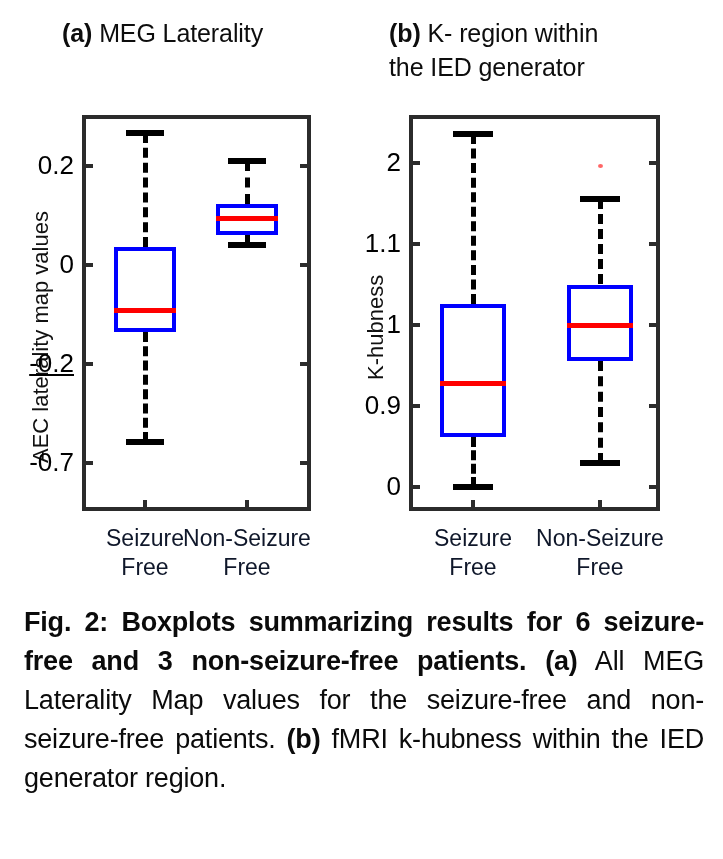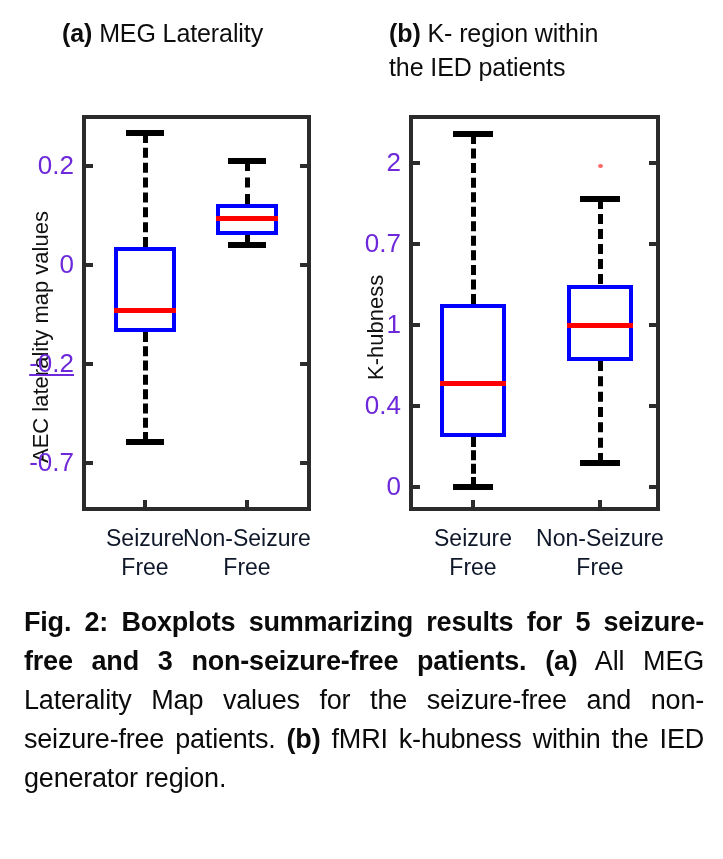--- a/index.html
+++ b/index.html
@@ -80,21 +80,21 @@
     bottom: 0px;
     width: 4px;
     height: 11px;
     background: #2b2b2b;
   }
   .ytick-label {
     position: absolute;
     text-align: right;
     font-size: 26px;
     line-height: 26px;
-    color: #6d28d9;
+    color: #000000;
     white-space: nowrap;
   }
 
   
   .yaxis-title {
     position: absolute;
     font-size: 22px;
     line-height: 22px;
     color: #111111;
     white-space: nowrap;
@@ -162,21 +162,21 @@
 <div id="figure-root">
 
   <div class="panel-title" id="title-a">
     <span class="tag">(a)</span>
     <span>MEG Laterality</span><br>
   </div>
 
   <div class="panel-title" id="title-b">
     <span class="tag">(b)</span>
     <span>K- region within</span><br>
-    <span>the IED patients</span>
+    <span>the IED generator</span>
   </div>
 
   <div class="yaxis-title" id="ytitle-a" style="left: 30px; top: 463px;">AEC laterality map values</div>
 
   <div class="yaxis-title" id="ytitle-b" style="left: 365px; top: 380px;">K-hubness</div>
 
   <div class="plot-panel" id="panel-a">
     <div class="axes-frame"></div>
     <div class="plot-inner" id="panel-a-inner">
         <div class="ytick" style="top: 49px;"></div>
@@ -236,26 +236,26 @@
   </div>
 
   <div id="labels-host">
       <div class="ytick-label" style="right: 649px; top: 152px; font-size: 26px;">0.2</div>
       <div class="ytick-label" style="right: 649px; top: 251px; font-size: 26px;">0</div>
       <div class="ytick-label" style="right: 649px; top: 350px; font-size: 26px; text-decoration: underline;">-0.2</div>
       <div class="ytick-label" style="right: 649px; top: 449px; font-size: 26px;">-0.7</div>
       <div class="xcat-label" style="left: 80px; top: 524px; width: 130px;"><span>Seizure</span><br><span>Free</span></div>
       <div class="xcat-label" style="left: 182px; top: 524px; width: 130px;"><span>Non-Seizure</span><br><span>Free</span></div>
       <div class="ytick-label" style="right: 322px; top: 149px; font-size: 26px;">2</div>
-      <div class="ytick-label" style="right: 322px; top: 230px; font-size: 26px;">0.7</div>
+      <div class="ytick-label" style="right: 322px; top: 230px; font-size: 26px;">1.1</div>
       <div class="ytick-label" style="right: 322px; top: 311px; font-size: 26px;">1</div>
-      <div class="ytick-label" style="right: 322px; top: 392px; font-size: 26px;">0.4</div>
+      <div class="ytick-label" style="right: 322px; top: 392px; font-size: 26px;">0.9</div>
       <div class="ytick-label" style="right: 322px; top: 473px; font-size: 26px;">0</div>
       <div class="xcat-label" style="left: 405px; top: 524px; width: 136px;"><span>Seizure</span><br><span>Free</span></div>
       <div class="xcat-label" style="left: 532px; top: 524px; width: 136px;"><span>Non-Seizure</span><br><span>Free</span></div>
     </div>
 
   <div id="caption">
-    <b>Fig. 2: Boxplots summarizing results for 5 seizure-free and 3 non-seizure-free patients.</b>
+    <b>Fig. 2: Boxplots summarizing results for 6 seizure-free and 3 non-seizure-free patients.</b>
     <b>(a)</b><span> All MEG Laterality Map values for the seizure-free and non-seizure-free patients. </span><b>(b)</b><span> fMRI k-hubness within the IED generator region.</span>
   </div>
 
 </div>
 
 </body></html>

